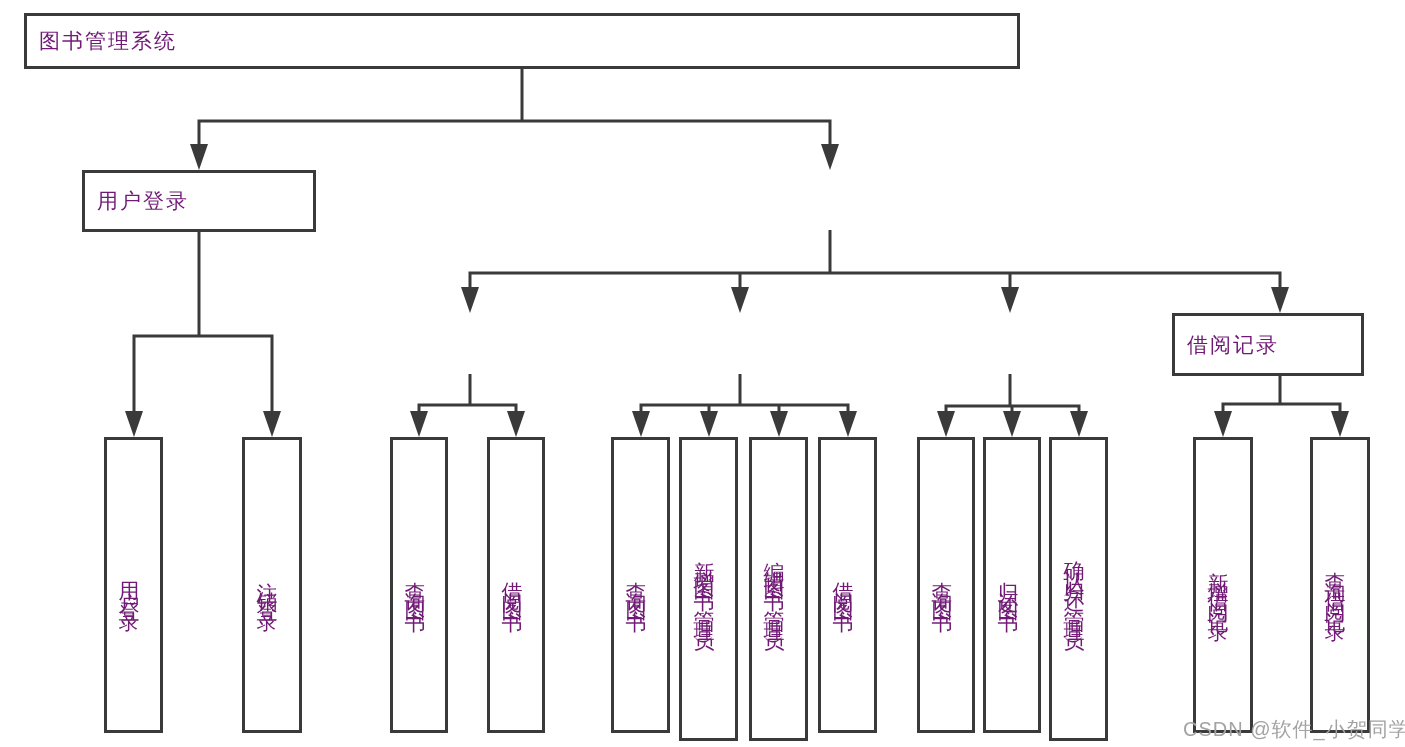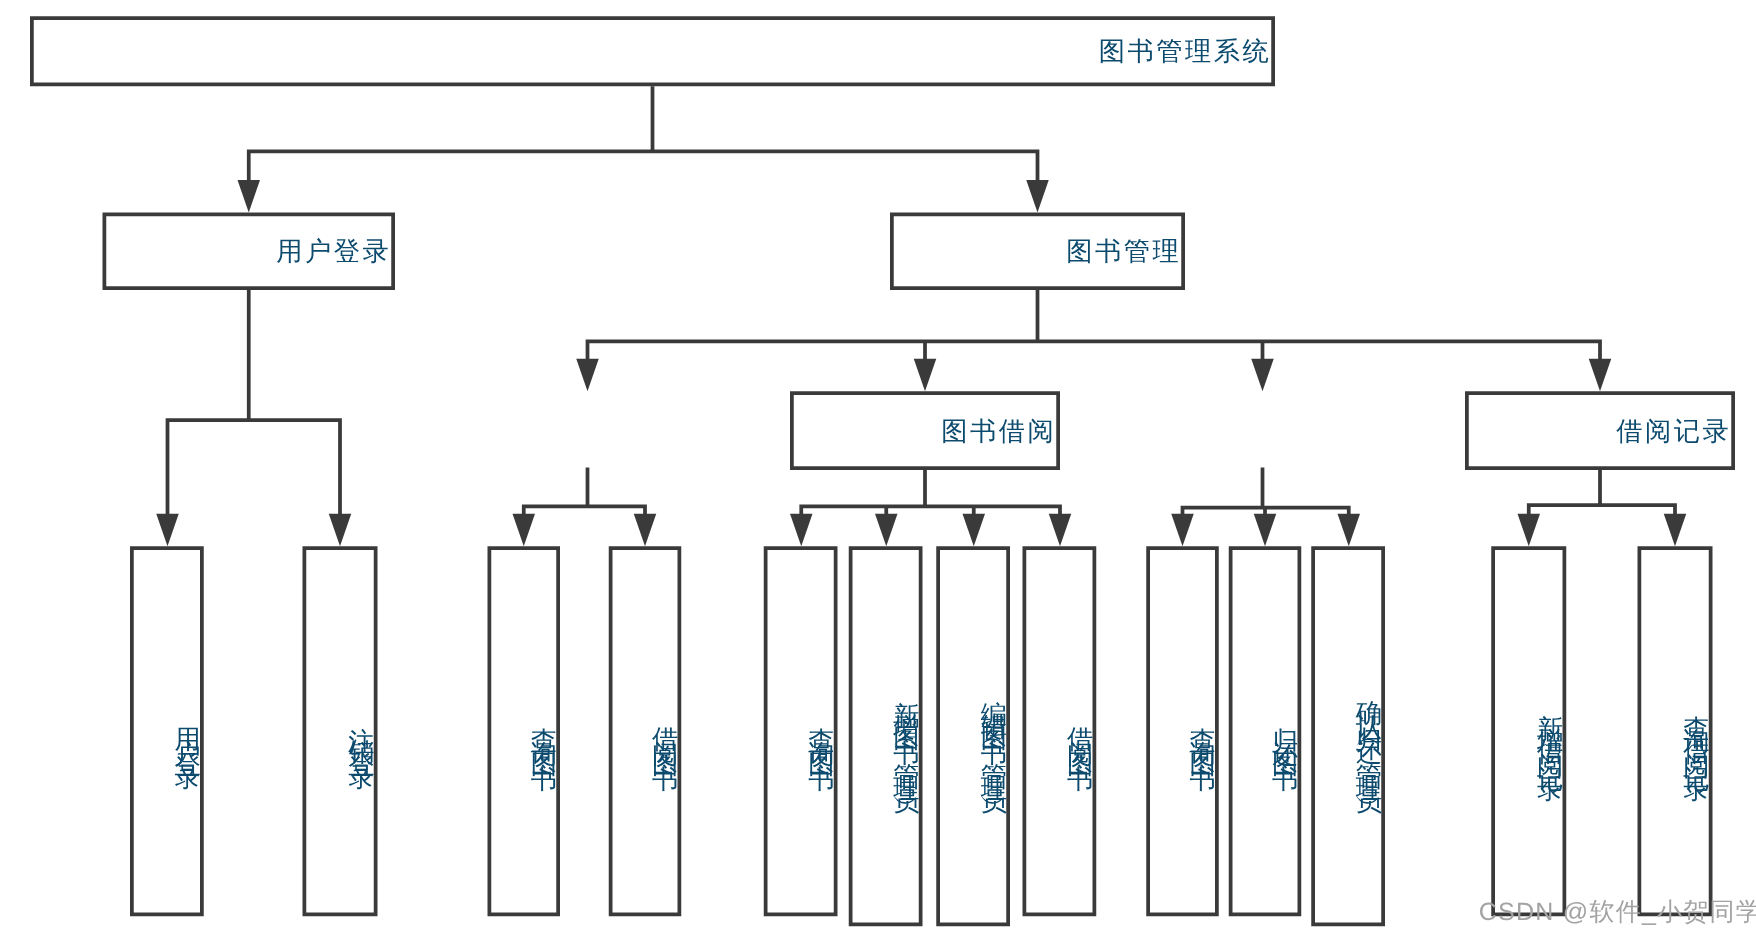--- a/index.html
+++ b/index.html
@@ -11,22 +11,22 @@
     font-family:"Liberation Sans", sans-serif;
   }
   .connectors{position:absolute;left:0;top:0;width:1405px;height:747px;}
   .connectors path{stroke:#3a3a3a;stroke-width:3;fill:none;}
   .connectors polygon{fill:#3a3a3a;stroke:none;}
   .box{
     position:absolute;
     background:#ffffff;
     border:3px solid #3a3a3a;
     box-sizing:border-box;
-    display:flex;align-items:center;justify-content:flex-end;
-    color:#0c4a6e;
+    display:flex;align-items:center;justify-content:flex-start;
+    color:#701a75;
     z-index:2;
     padding-left:12px;
   }
   .hlabel{
     font-size:21px;
     letter-spacing:2px;
     white-space:nowrap;
   }
   .vtext{
     writing-mode:vertical-rl;
@@ -95,28 +95,22 @@
     </g>
   </svg>
 
   <div class="box" style="left:24px;top:13px;width:996px;height:56px">
     <span class="hlabel">图书管理系统</span>
   </div>
 
   <div class="box" style="left:82px;top:170px;width:234px;height:62px">
     <span class="hlabel">用户登录</span>
   </div>
-  <div class="box" style="left:712px;top:170px;width:236px;height:62px">
-    <span class="hlabel">图书管理</span>
-  </div>
 
-  <div class="box" style="left:632px;top:313px;width:216px;height:63px">
-    <span class="hlabel">图书借阅</span>
-  </div>
-  <div class="box" style="left:1172px;top:313px;width:216px;height:63px">
+  <div class="box" style="left:1172px;top:313px;width:192px;height:63px">
     <span class="hlabel">借阅记录</span>
   </div>
 
   <div class="box" style="left:104px;top:437px;width:59px;height:296px">
     <span class="vtext">用户登录</span>
   </div>
   <div class="box" style="left:242px;top:437px;width:60px;height:296px">
     <span class="vtext">注销登录</span>
   </div>
 

